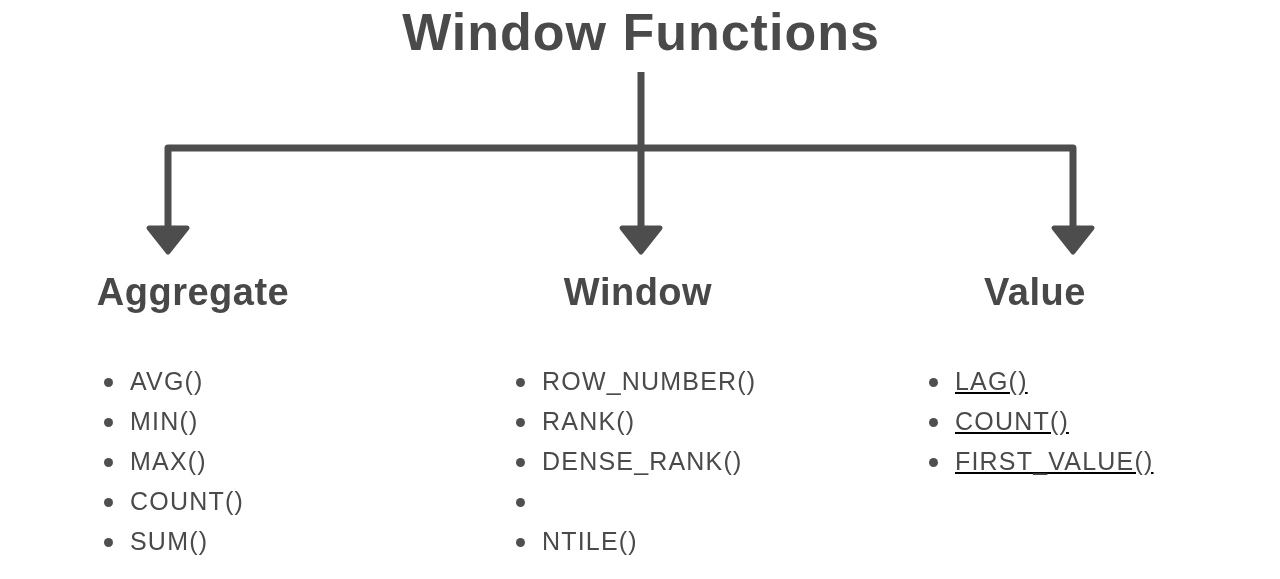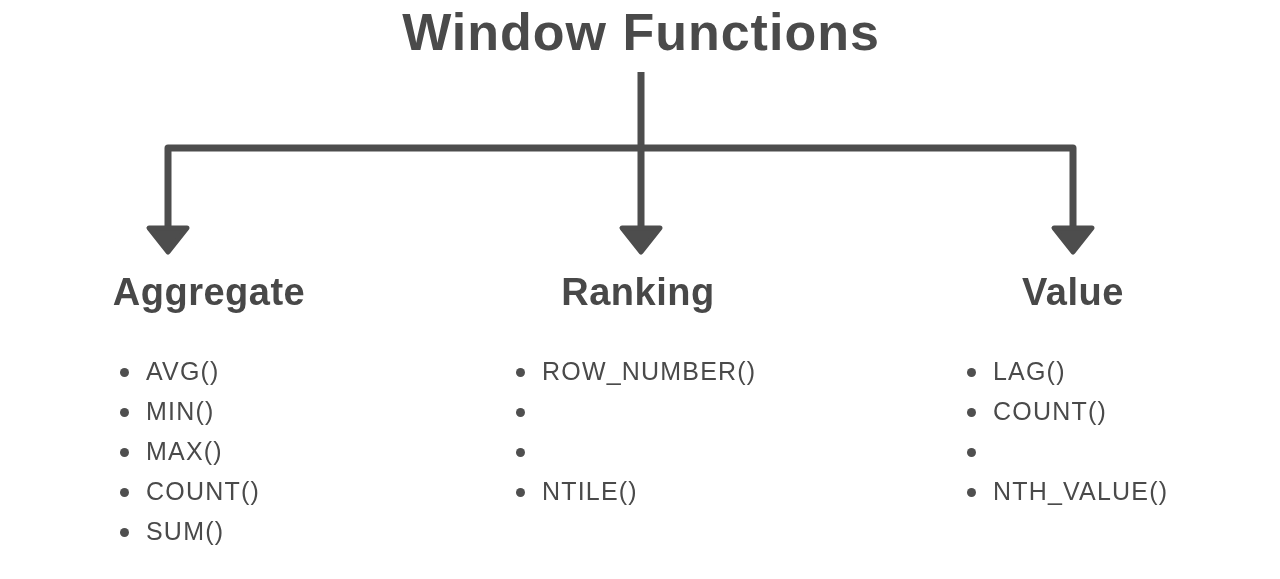--- a/index.html
+++ b/index.html
@@ -37,45 +37,45 @@
   .branch-heading {
     text-align: center;
     font-size: 38px;
     font-weight: 700;
     letter-spacing: 0.5px;
     color: #484848;
     line-height: 1.3;
   }
   .fn-list {
     list-style: none;
-    margin-top: 34px;
+    margin-top: 44px;
   }
   .fn-item {
     display: flex;
     align-items: center;
     height: 40px;
     font-size: 25px;
     letter-spacing: 1.2px;
     color: #4a4a4a;
   }
   .bullet {
     flex: 0 0 auto;
     width: 9px; height: 9px;
     border-radius: 50%;
     background: #4f4f4f;
     margin-right: 17px;
     margin-top: 2px;
   }
   
-  .branch-aggregate { left: 56px;  width: 306px; }
+  .branch-aggregate { left: 40px;  width: 306px; }
   .branch-aggregate .fn-list { margin-left: 64px; }
   .branch-ranking   { left: 488px; width: 300px; }
   .branch-ranking   .fn-list { margin-left: 28px; text-align: right; }
-  .branch-value     { left: 923px; width: 300px; }
-  .branch-value     .fn-list { margin-left: 44px; }
+  .branch-value     { left: 885px; width: 300px; }
+  .branch-value     .fn-list { margin-left: 44px; text-decoration: underline; }
 </style>
 </head>
 <body>
 
 <div class="canvas">
 
   <h1 class="title">Window Functions</h1>
 
   <svg class="connector-svg" viewBox="0 0 1280 579" aria-hidden="true">
 
@@ -108,28 +108,33 @@
         <span>COUNT()</span>
       </li>
       <li class="fn-item">
         <span class="bullet"></span>
         <span>SUM()</span>
       </li>
     </ul>
   </section>
 
   <section class="branch branch-ranking">
-    <h2 class="branch-heading">Ranking</h2>
+    <h2 class="branch-heading">Window</h2>
     <ul class="fn-list">
       <li class="fn-item">
         <span class="bullet"></span>
         <span>ROW_NUMBER()</span>
       </li>
       <li class="fn-item">
         <span class="bullet"></span>
+        <span>RANK()</span>
+      </li>
+      <li class="fn-item">
+        <span class="bullet"></span>
+        <span>DENSE_RANK()</span>
       </li>
       <li class="fn-item">
         <span class="bullet"></span>
       </li>
       <li class="fn-item">
         <span class="bullet"></span>
         <span>NTILE()</span>
       </li>
     </ul>
   </section>
@@ -140,21 +145,18 @@
       <li class="fn-item">
         <span class="bullet"></span>
         <span>LAG()</span>
       </li>
       <li class="fn-item">
         <span class="bullet"></span>
         <span>COUNT()</span>
       </li>
       <li class="fn-item">
         <span class="bullet"></span>
-      </li>
-      <li class="fn-item">
-        <span class="bullet"></span>
-        <span>NTH_VALUE()</span>
+        <span>FIRST_VALUE()</span>
       </li>
     </ul>
   </section>
 
 </div>
 
 </body></html>

